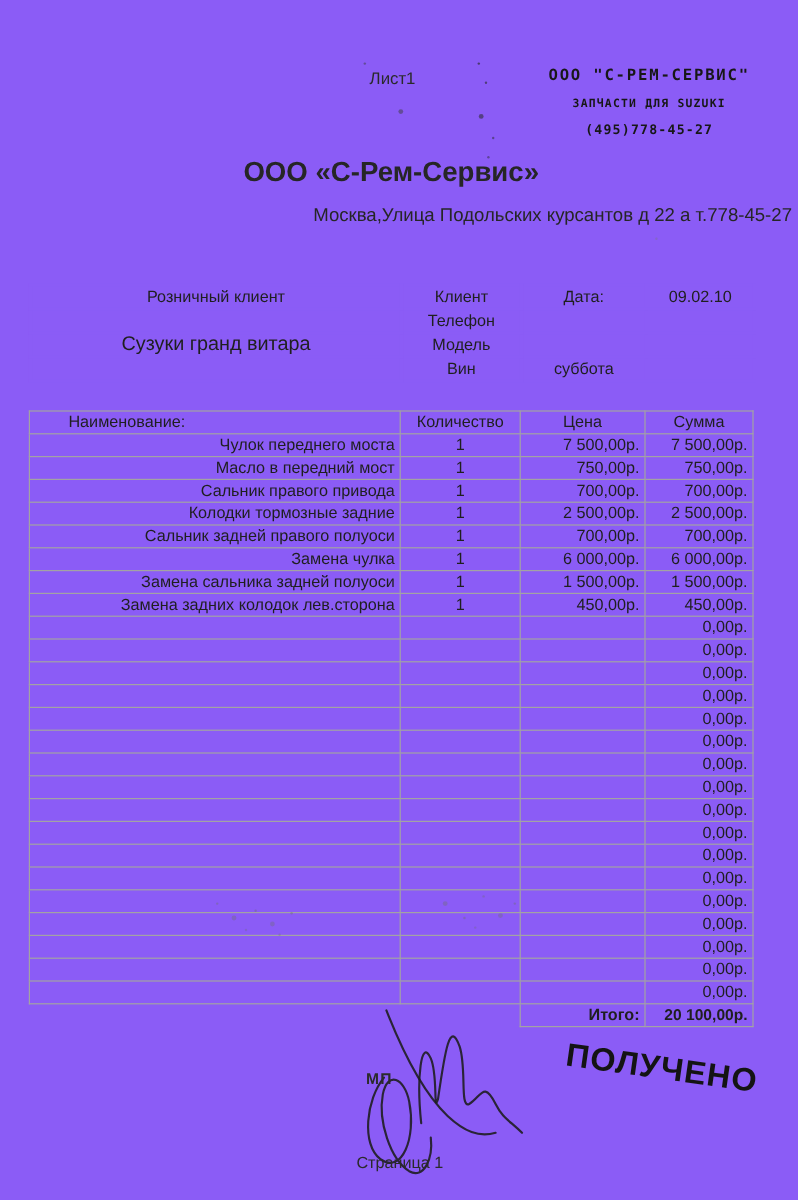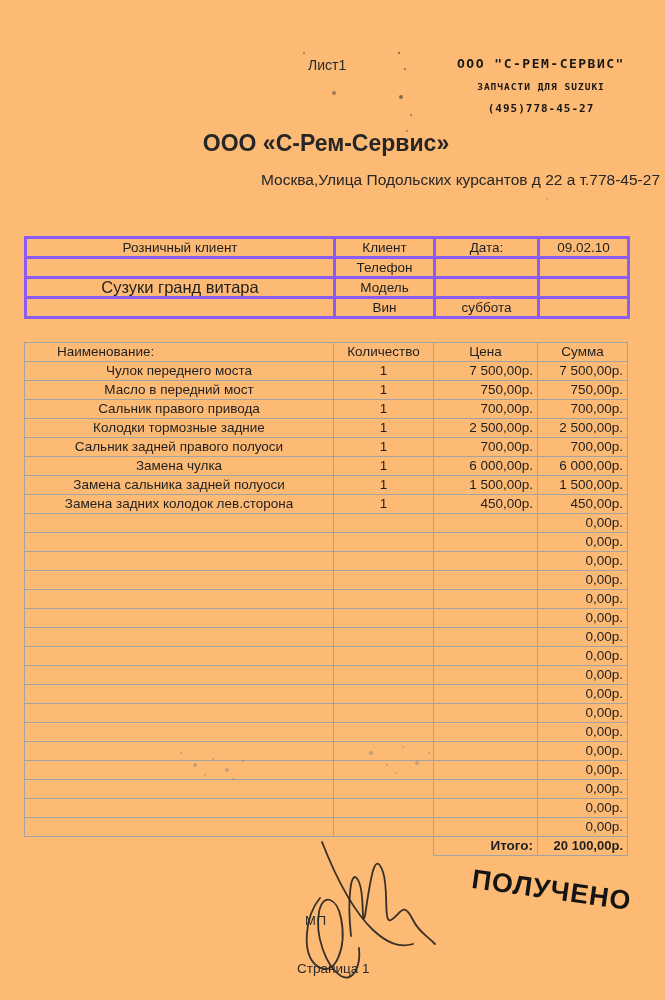--- a/index.html
+++ b/index.html
@@ -1,18 +1,18 @@
 <!DOCTYPE html>
 <html><head>
 <meta charset="utf-8">
 <style>
   html,body { margin:0; padding:0; background:#efefec; }
   .page {
     position:relative; width:665px; height:1000px; margin:0 auto;
-    background:#fdba74; overflow:hidden;
+    background:#8b5cf6; overflow:hidden;
     font-family:"Liberation Sans", sans-serif; color:#1f1f1f;
   }
 
   
   .sheet-label { position:absolute; left:308px; top:57px; font-size:14px; color:#2a2a2a; }
   .stamp-header {
     position:absolute; left:441px; top:56px; width:200px; text-align:center;
     font-family:"DejaVu Sans Mono", monospace; font-weight:bold; color:#171717;
   }
   .stamp-line1 { font-size:13px; letter-spacing:1.5px; white-space:nowrap; }
@@ -34,29 +34,29 @@
   .client-table td.vehicle { text-align:center; font-size:16.5px; }
 
   .items-table { position:absolute; left:24px; top:342px; width:603px; }
   .items-table th, .items-table td {
     border:1px solid #a3a3a3; height:18px; line-height:18px;
     font-size:13.5px; font-weight:normal; padding:0 4px;
     overflow:hidden; white-space:nowrap;
   }
   .items-table th { text-align:center; }
   .items-table th.name { text-align:left;padding-left:32px; }
-  .items-table td.name { text-align:center; }
+  .items-table td.name { text-align:right; }
   .items-table td.qty { text-align:center; }
   .items-table td.money { text-align:right; }
   .items-table tfoot td.noborder { border:none; }
   .items-table tfoot td.total-label { text-align:right; font-weight:bold; }
   .items-table tfoot td.total-value { text-align:right; font-weight:bold; font-size:13px; }
 
   
-  .seal-label { position:absolute; left:305px; top:913px; font-size:13px; letter-spacing:1px; color:#2b2b2b; }
+  .seal-label { position:absolute; left:305px; top:891px; font-size:13px; letter-spacing:1px; color:#2b2b2b;font-weight:bold; }
   .received-stamp {
     position:absolute; left:474px; top:864px; font-size:27px; font-weight:bold;
     letter-spacing:1px; color:#141414; transform:rotate(8deg); transform-origin:left top;
     white-space:nowrap;
   }
   .page-footer { position:absolute; left:297px; top:961px; font-size:13.5px; color:#2a2a2a; }
 
   .signature { position:absolute; left:295px; top:836px; }
   .signature path { fill:none; stroke:#1c1c1c; stroke-width:1.8; stroke-linecap:round; opacity:.88; }
 

